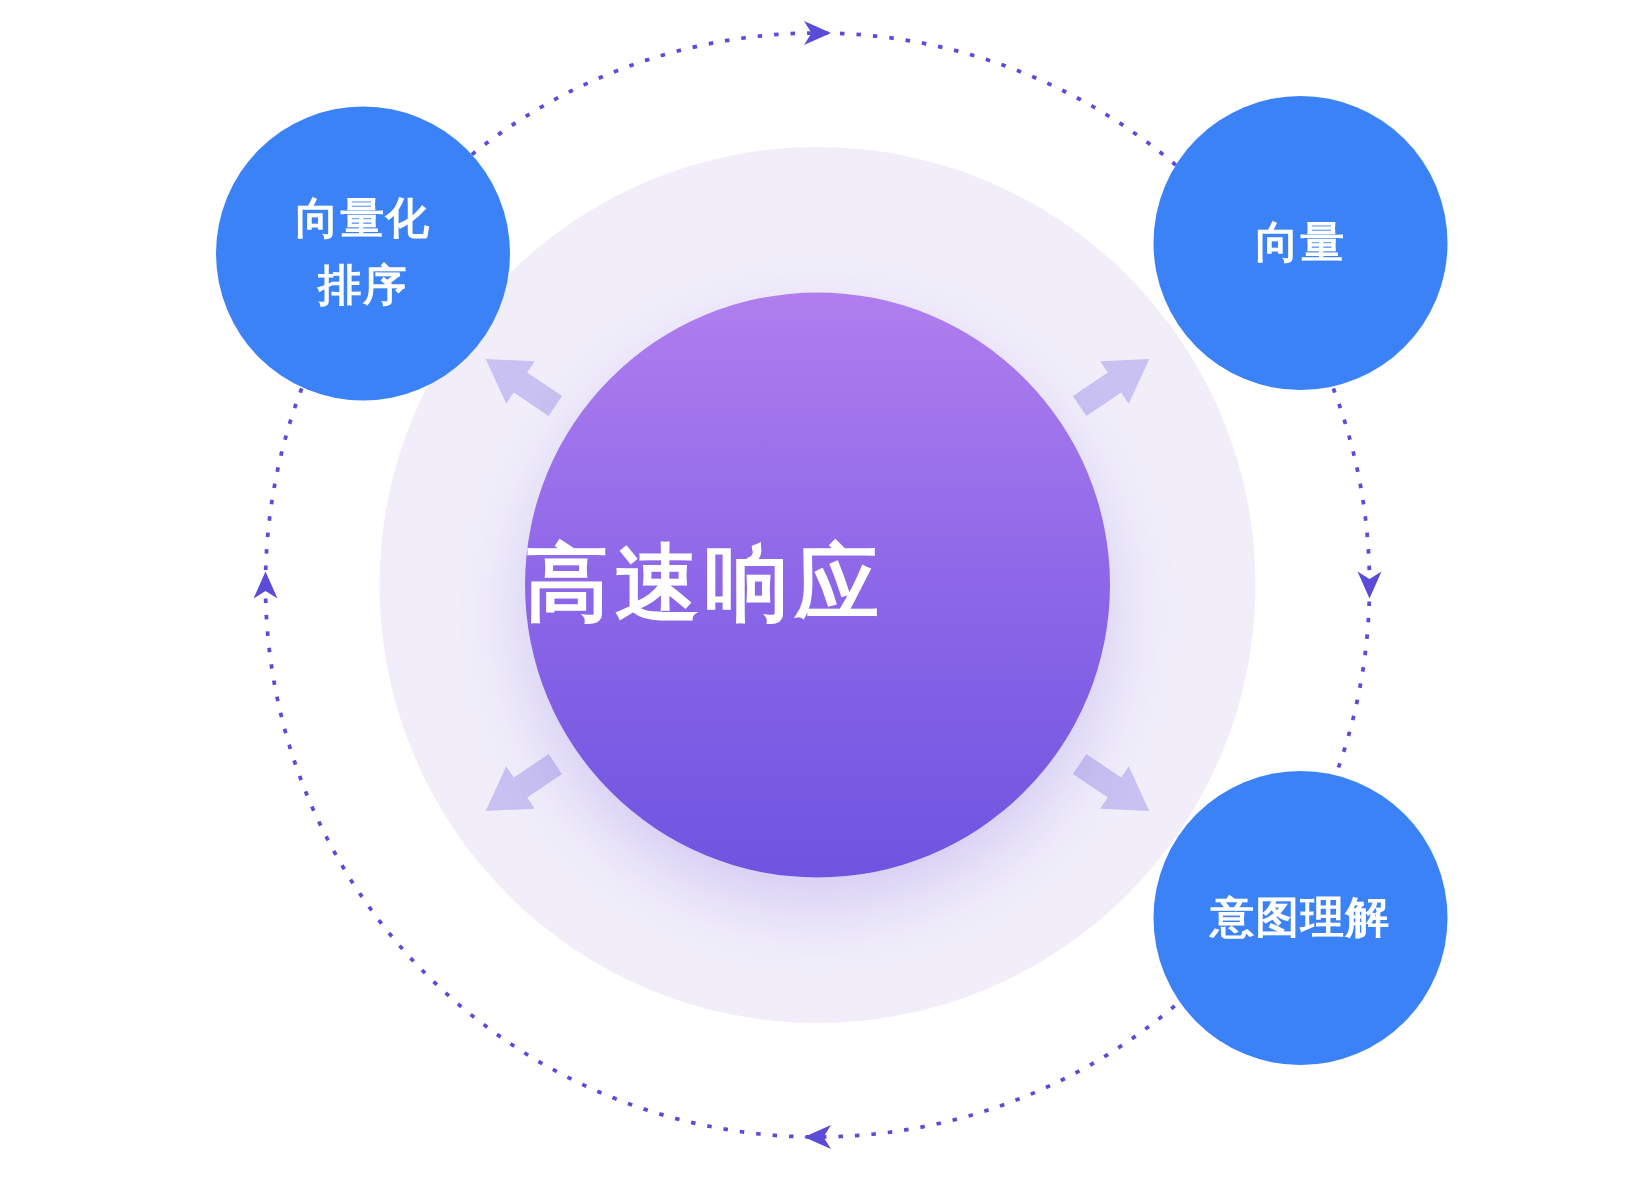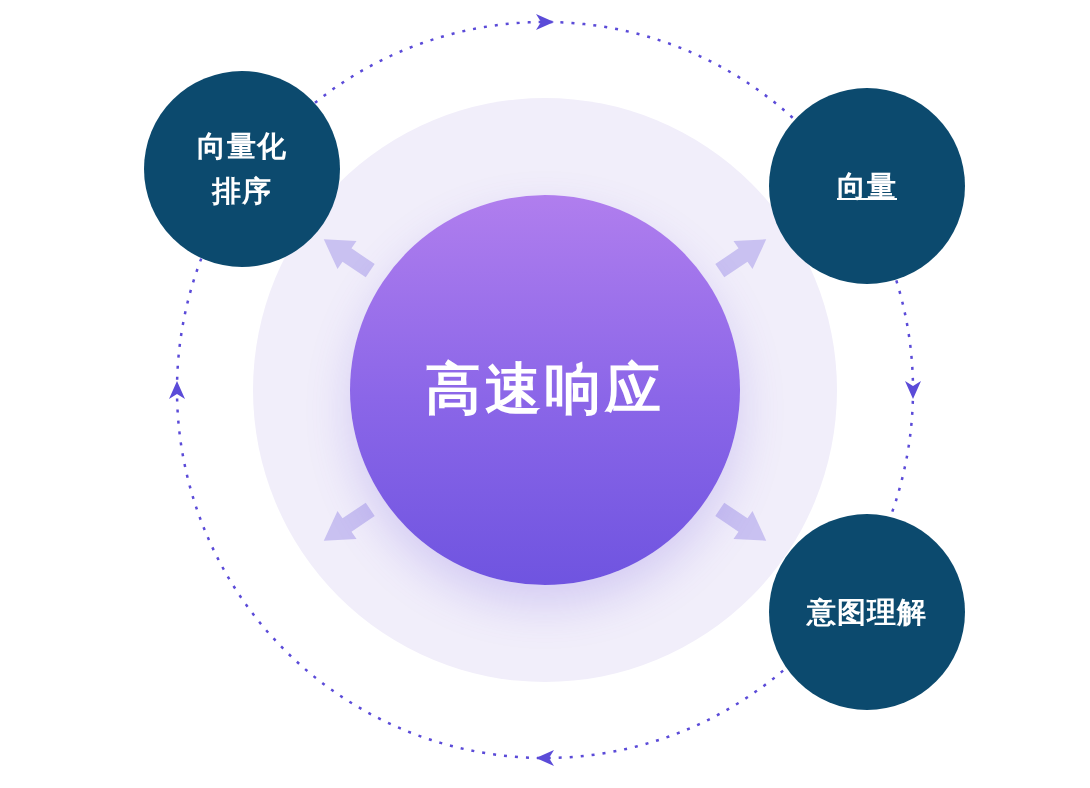--- a/index.html
+++ b/index.html
@@ -34,49 +34,49 @@
   .center-node {
     position: absolute;
     left: 350px;
     top: 195px;
     width: 390px;
     height: 390px;
     border-radius: 50%;
     background: linear-gradient(180deg, #b07eee 0%, #8b66e8 52%, #6f54e0 100%);
     display: flex;
     align-items: center;
-    justify-content: center;
+    justify-content: flex-start;
     box-shadow: 0 20px 45px rgba(111, 84, 224, 0.22);
   }
   .center-label {
     color: #ffffff;
     font-size: 56px;
     font-weight: 700;
     letter-spacing: 4px;
     white-space: nowrap;
   }
   .node {
     position: absolute;
     width: 196px;
     height: 196px;
     border-radius: 50%;
-    background: #0c4a6e;
+    background: #3b82f6;
     display: flex;
     flex-direction: column;
     align-items: center;
     justify-content: center;
     color: #ffffff;
     font-size: 29px;
     font-weight: 600;
     line-height: 1.55;
     letter-spacing: 1px;
     text-align: left;
   }
   .node.tl { left: 144px; top: 71px; }
-  .node.tr { left: 769px; top: 88px; text-decoration: underline; }
+  .node.tr { left: 769px; top: 64px; }
   .node.bl { left: 144px; top: 514px; }
   .node.br { left: 769px; top: 514px; font-family: Liberation Serif, serif; }
 </style>
 </head>
 <body>
 
 <div class="canvas">
 
   <div class="halo"></div>
 

